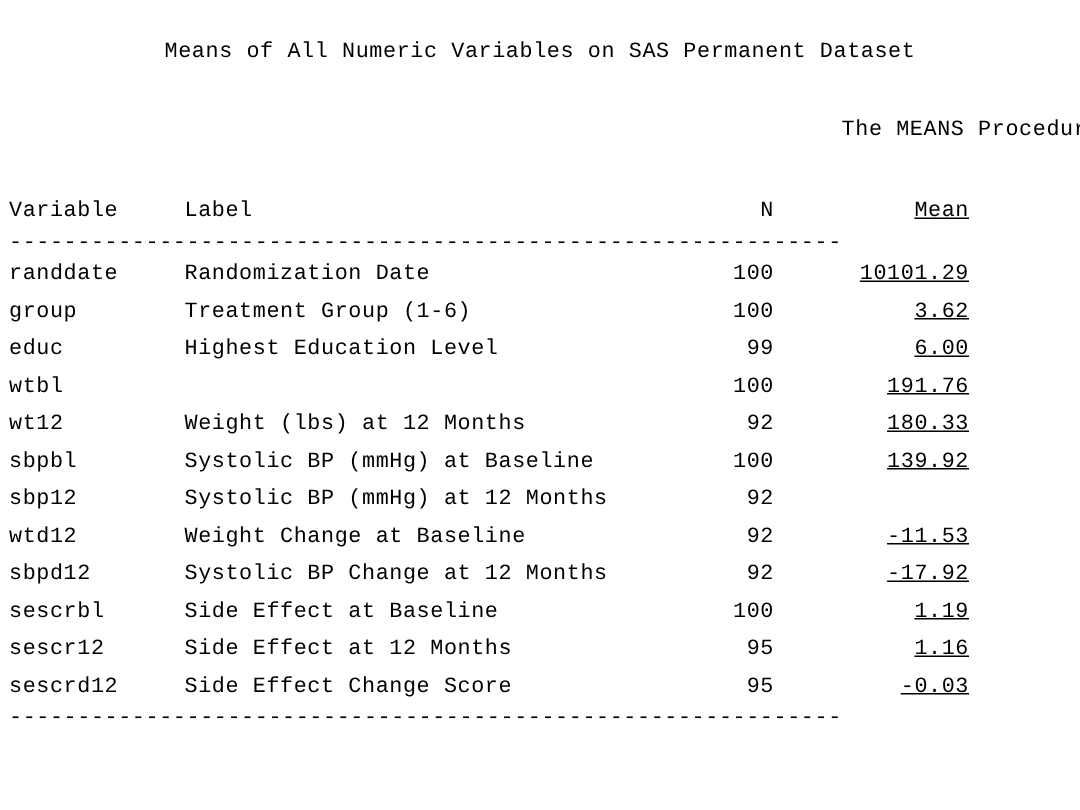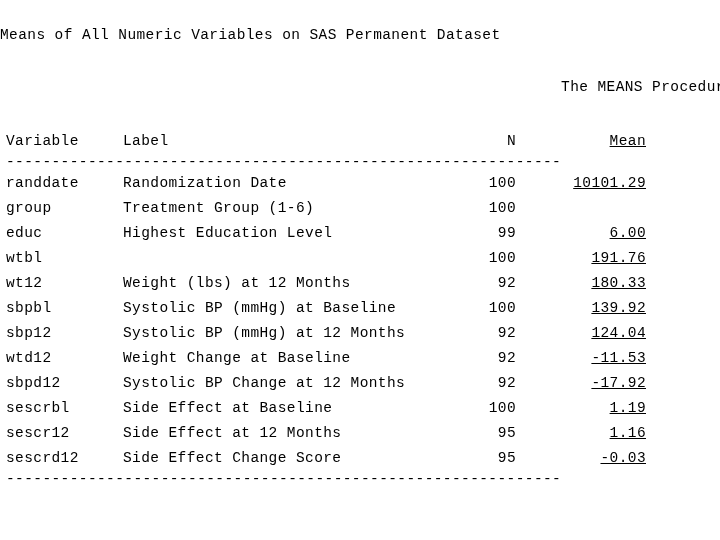--- a/index.html
+++ b/index.html
@@ -17,21 +17,21 @@
   .page {
     position: relative;
     width: 720px;
     height: 540px;
   }
   .title {
     position: absolute;
     top: 27px;
     left: 0;
     width: 720px;
-    text-align: left;
+    text-align: center;
     font-size: 14.5px;
     letter-spacing: 0.4px;
     white-space: pre;
   }
   .subtitle {
     position: absolute;
     top: 79px;
     left: 0;
     width: 720px;
     text-align: right;
@@ -110,26 +110,26 @@
       <span class="c-var">Variable</span>
       <span class="c-label">Label</span>
       <span class="c-n">N</span>
       <span class="c-mean">Mean</span>
     </div>
 
     <div class="rule">-------------------------------------------------------------</div>
 
     <div id="rows-container">
         <div class="row"><span class="c-var">randdate</span><span class="c-label">Randomization Date</span><span class="c-n">100</span><span class="c-mean">10101.29</span></div>
-        <div class="row"><span class="c-var">group</span><span class="c-label">Treatment Group (1-6)</span><span class="c-n">100</span></div>
+        <div class="row"><span class="c-var">group</span><span class="c-label">Treatment Group (1-6)</span><span class="c-n">100</span><span class="c-mean">3.62</span></div>
         <div class="row"><span class="c-var">educ</span><span class="c-label">Highest Education Level</span><span class="c-n">99</span><span class="c-mean">6.00</span></div>
         <div class="row"><span class="c-var">wtbl</span><span class="c-n">100</span><span class="c-mean">191.76</span></div>
         <div class="row"><span class="c-var">wt12</span><span class="c-label">Weight (lbs) at 12 Months</span><span class="c-n">92</span><span class="c-mean">180.33</span></div>
         <div class="row"><span class="c-var">sbpbl</span><span class="c-label">Systolic BP (mmHg) at Baseline</span><span class="c-n">100</span><span class="c-mean">139.92</span></div>
-        <div class="row"><span class="c-var">sbp12</span><span class="c-label">Systolic BP (mmHg) at 12 Months</span><span class="c-n">92</span><span class="c-mean">124.04</span></div>
+        <div class="row"><span class="c-var">sbp12</span><span class="c-label">Systolic BP (mmHg) at 12 Months</span><span class="c-n">92</span></div>
         <div class="row"><span class="c-var">wtd12</span><span class="c-label">Weight Change at Baseline</span><span class="c-n">92</span><span class="c-mean">-11.53</span></div>
         <div class="row"><span class="c-var">sbpd12</span><span class="c-label">Systolic BP Change at 12 Months</span><span class="c-n">92</span><span class="c-mean">-17.92</span></div>
         <div class="row"><span class="c-var">sescrbl</span><span class="c-label">Side Effect at Baseline</span><span class="c-n">100</span><span class="c-mean">1.19</span></div>
         <div class="row"><span class="c-var">sescr12</span><span class="c-label">Side Effect at 12 Months</span><span class="c-n">95</span><span class="c-mean">1.16</span></div>
         <div class="row"><span class="c-var">sescrd12</span><span class="c-label">Side Effect Change Score</span><span class="c-n">95</span><span class="c-mean">-0.03</span></div>
       </div>
 
     <div class="rule">-------------------------------------------------------------</div>
 
   </div>

